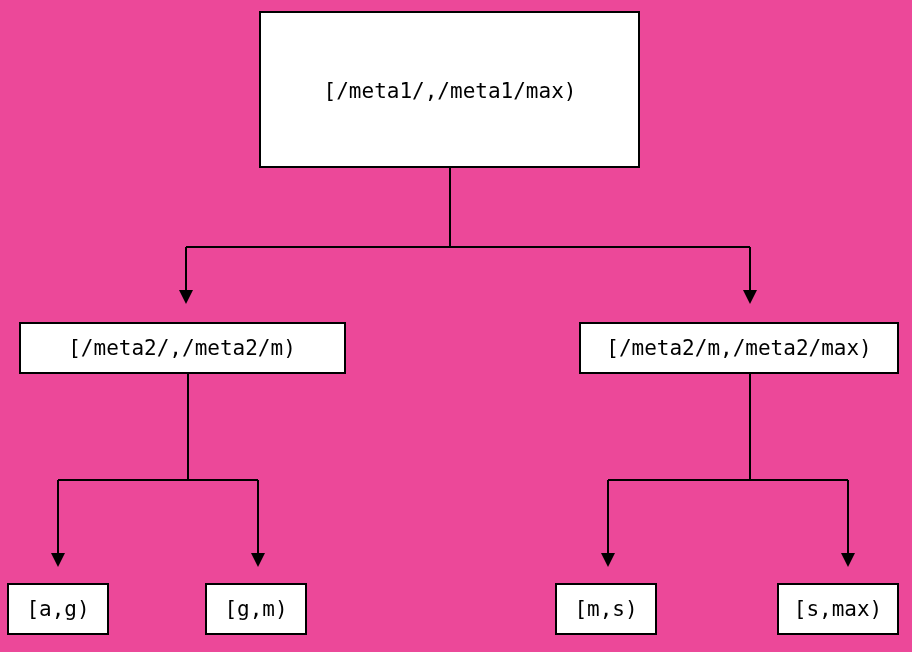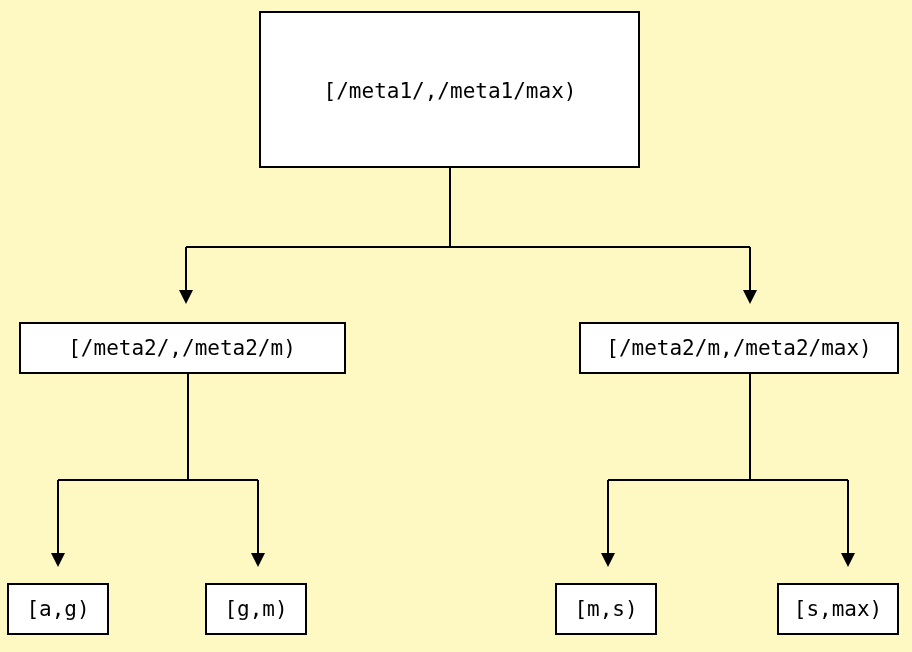--- a/index.html
+++ b/index.html
@@ -11,21 +11,21 @@
   body {
     width: 912px;
     height: 652px;
     overflow: hidden;
     font-family: "DejaVu Sans Mono", "Liberation Mono", monospace;
   }
   #diagram-root {
     position: relative;
     width: 912px;
     height: 652px;
-    background: #fef9c3;
+    background: #ec4899;
   }
   svg#tree-svg {
     position: absolute;
     top: 0;
     left: 0;
     width: 912px;
     height: 652px;
     display: block;
   }
   .node-box {

